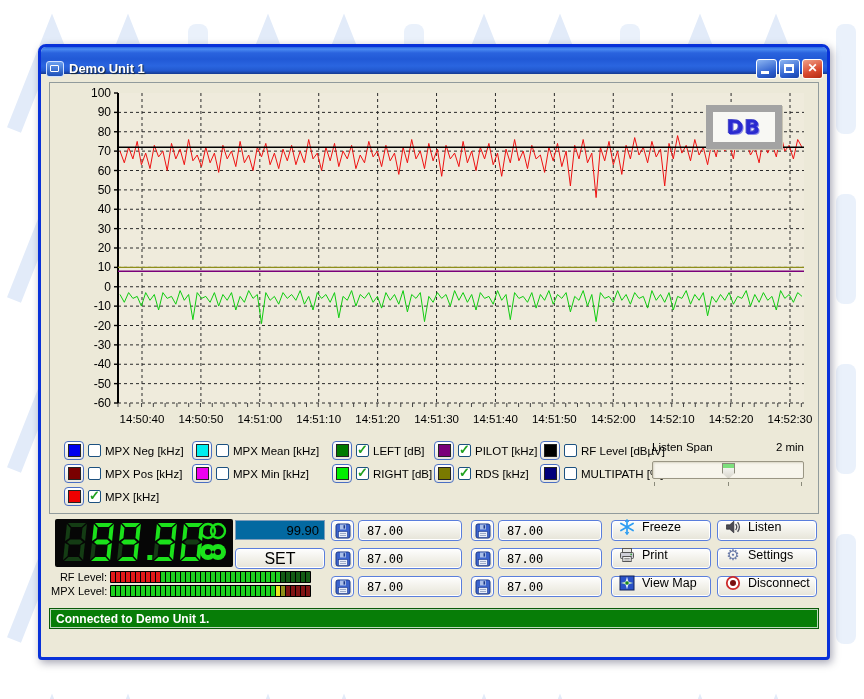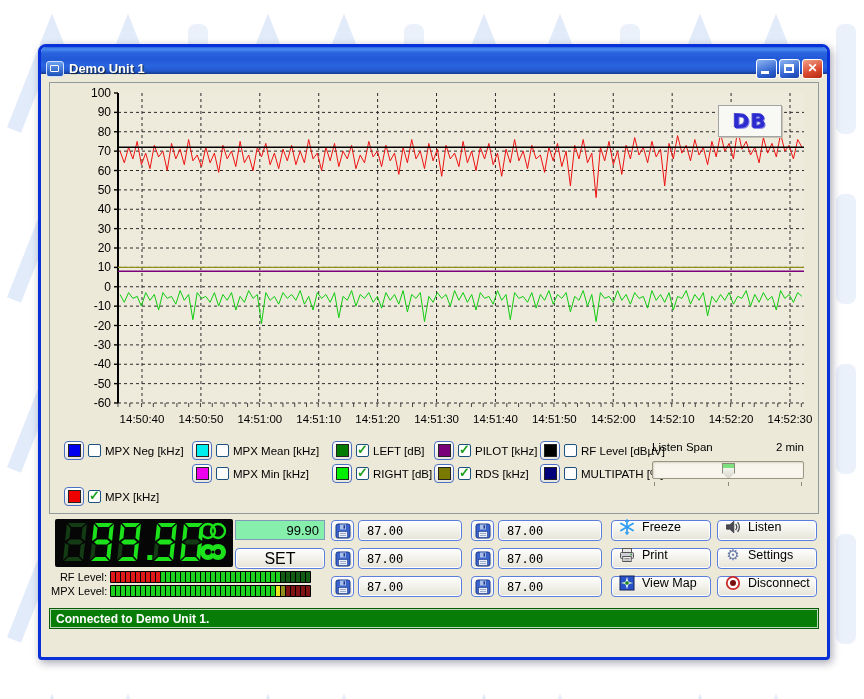--- a/index.html
+++ b/index.html
@@ -35,21 +35,21 @@
   .tab-bar{display:flex;align-items:flex-end;height:22px;position:relative;z-index:3;padding-left:2px;}
   .tab{border:1px solid #919b9c;border-bottom:none;border-radius:4px 4px 0 0;padding:3px 9px 3px 9px;
     font-size:12px;color:#000;background:linear-gradient(180deg,#ffffff,#f2f0e4 55%,#e2dfcd);
     margin-right:2px;position:relative;top:1px;cursor:pointer;white-space:nowrap;}
   .tab.active{background:#f6f4e8;border-top:3px solid #e5932f;padding-top:3px;padding-bottom:5px;
     top:0;z-index:4;font-size:12px;}
   
   .tab-panel{position:relative;border:1px solid #919b9c;background:#ece9d8;height:430px;z-index:2;}
   #chart-svg{position:absolute;left:8px;top:4px;}
   .chart-logo{position:absolute;right:36px;top:22px;width:62px;height:30px;background:#f8f8f4;
-    border:1px solid #a3a3a3;box-shadow:1px 1px 0 #c8c4b4;display:flex;align-items:center;justify-content:center;}
+    border:7px solid #a3a3a3;box-shadow:1px 1px 0 #c8c4b4;display:flex;align-items:center;justify-content:center;}
   .chart-logo span{font-family:"DejaVu Sans",sans-serif;font-weight:bold;font-size:20px;letter-spacing:1px;
     color:#2a2ad0;text-shadow:1px 1px 0 #8888e8, -1px -1px 0 #5050c8;}
   
   .legend-grid{position:absolute;left:14px;top:356px;display:grid;
     grid-template-columns:128px 140px 102px 106px 152px;grid-template-rows:23px 23px 23px;}
   .legend-item{display:flex;align-items:center;gap:4px;}
   .swatch-btn{width:20px;height:19px;border:1px solid #4a6fc3;border-radius:4px;
     background:linear-gradient(180deg,#fff,#e8e6dd);display:flex;align-items:center;justify-content:center;
     cursor:pointer;flex:0 0 auto;box-sizing:border-box;}
   .swatch-inner{width:11px;height:11px;border:1px solid #222;}
@@ -72,21 +72,21 @@
   .control-panel{position:relative;height:84px;margin-top:5px;}
   #seven-seg{position:absolute;left:6px;top:0;}
   .meter-row{position:absolute;left:2px;display:flex;align-items:center;}
   .meter-label{width:56px;text-align:right;font-size:11px;margin-right:3px;white-space:nowrap;}
   .meter-bar{display:flex;gap:1px;background:#000;padding:1px;border-radius:1px;}
   .meter-seg{width:4px;height:10px;}
   .xp-btn{border:1px solid #5a7edc;border-radius:4px;cursor:pointer;
     background:linear-gradient(180deg,#fefefe,#f2f1ea 50%,#e6e4d8);
     box-shadow:inset 0 0 0 1px #fff;font-family:"Liberation Sans",sans-serif;font-size:16px;color:#000;}
   .freq-col{position:absolute;left:186px;top:1px;width:90px;}
-  .freq-input{width:90px;height:20px;border:1px solid #7f9db9;background:#86efac;text-align:right;
+  .freq-input{width:90px;height:20px;border:1px solid #7f9db9;background:#0369a1;text-align:right;
     font-size:13px;padding:0 5px;box-sizing:border-box;font-family:"Liberation Sans",sans-serif;}
   .set-btn{position:absolute;left:0;top:28px;width:90px;height:21px;}
   .preset-col{position:absolute;top:1px;}
   .preset-row{display:flex;gap:4px;margin-bottom:7px;height:21px;}
   .floppy-btn{width:23px;height:21px;display:flex;align-items:center;justify-content:center;padding:0;}
   .preset-field{width:104px;height:21px;text-align:left;padding:0 8px;
     font-family:"DejaVu Sans Mono",monospace;font-size:12px;}
   .action-col{position:absolute;top:1px;}
   .action-btn{display:flex;align-items:center;gap:7px;width:100px;height:21px;margin-bottom:7px;
     padding:0 0 8px 7px;font-size:12.5px;}
@@ -271,20 +271,27 @@
         <span>DB</span>
       </div>
       <div class="legend-grid">
           <div class="legend-item" style="grid-area: 1 / 1;">
             <span class="swatch-btn">
               <span class="swatch-inner" style="background: rgb(0, 0, 238);"></span>
             </span>
             <span class="xp-check"></span>
             <span class="legend-label">MPX Neg [kHz]</span>
           </div>
+          <div class="legend-item" style="grid-area: 2 / 1;">
+            <span class="swatch-btn">
+              <span class="swatch-inner" style="background: rgb(122, 0, 0);"></span>
+            </span>
+            <span class="xp-check"></span>
+            <span class="legend-label">MPX Pos [kHz]</span>
+          </div>
           <div class="legend-item" style="grid-area: 3 / 1;">
             <span class="swatch-btn">
               <span class="swatch-inner" style="background: rgb(238, 0, 0);"></span>
             </span>
             <span class="xp-check checked"></span>
             <span class="legend-label">MPX [kHz]</span>
           </div>
           <div class="legend-item" style="grid-area: 1 / 2;">
             <span class="swatch-btn">
               <span class="swatch-inner" style="background: rgb(0, 238, 238);"></span>

